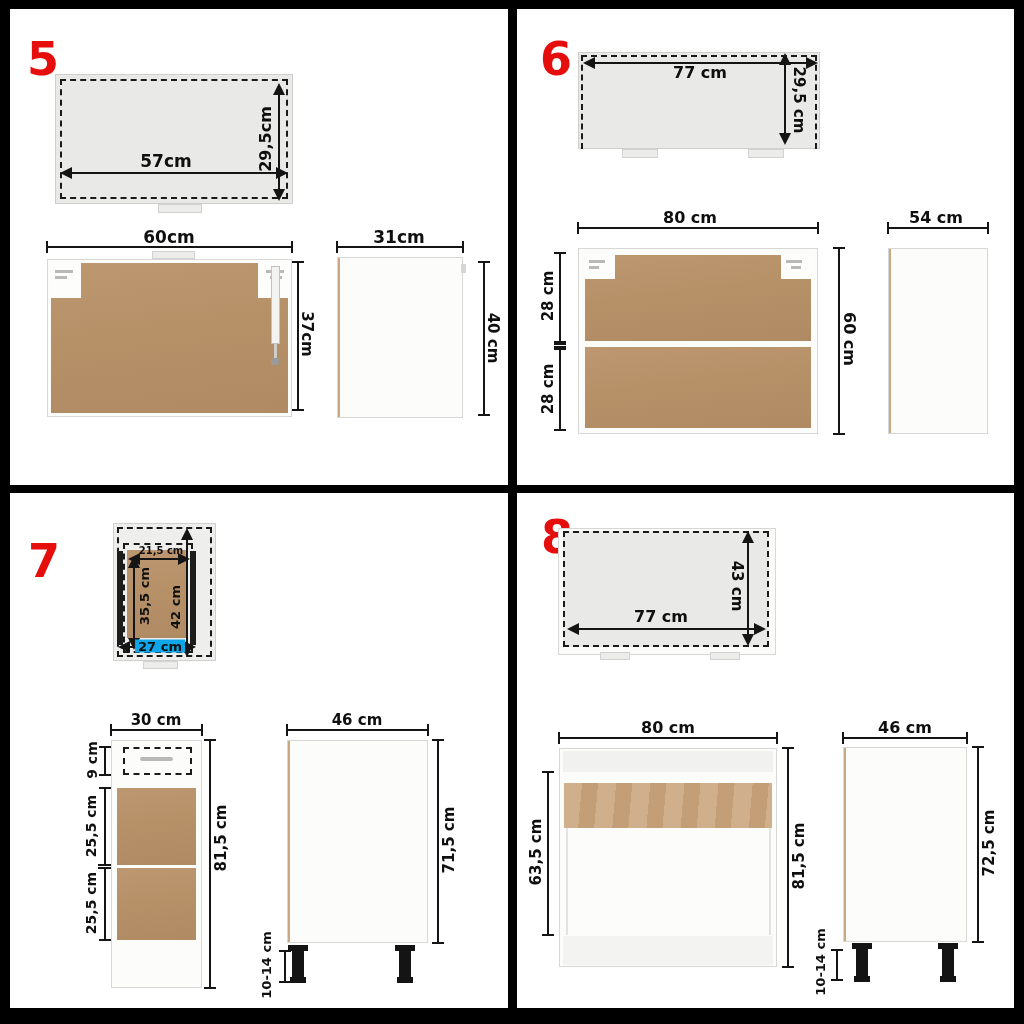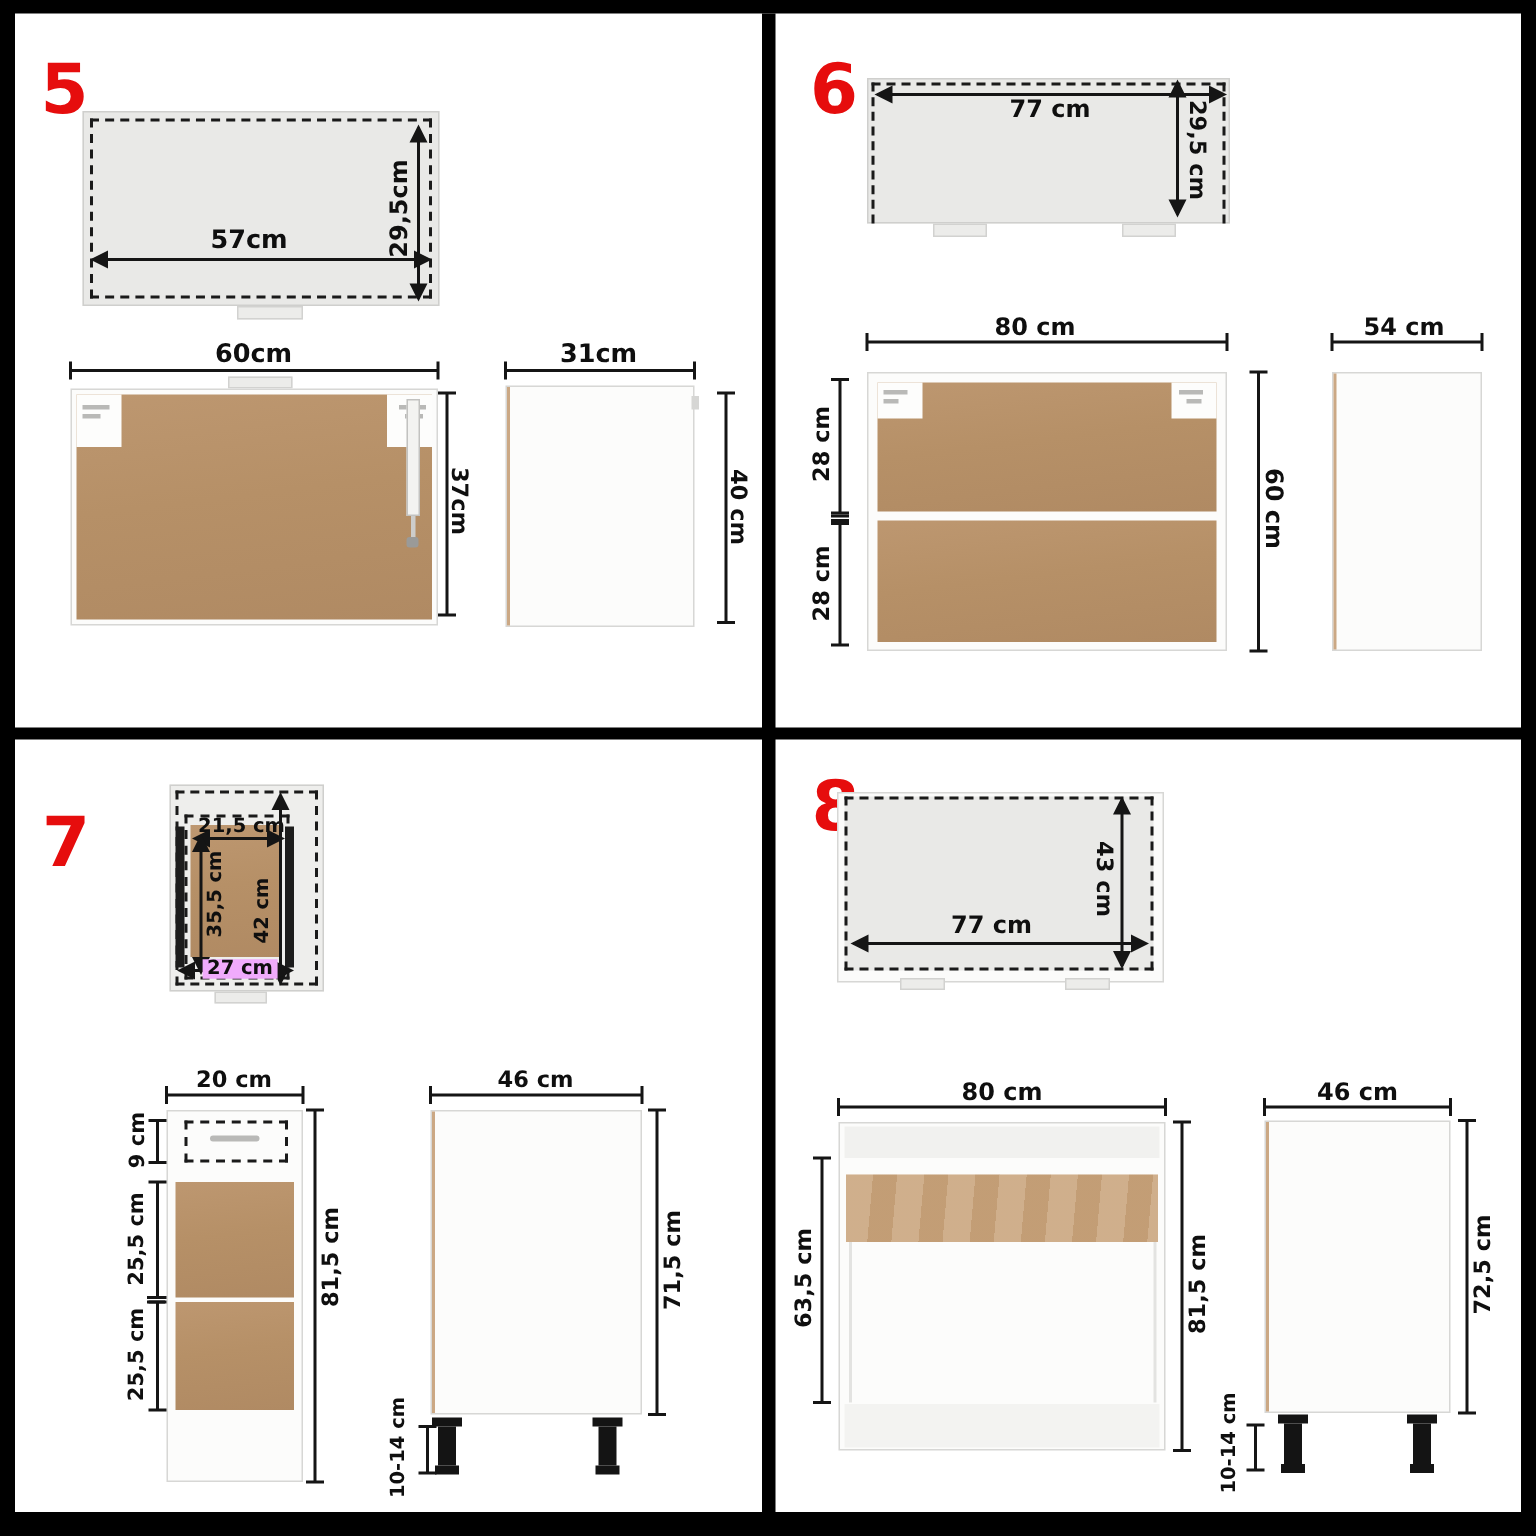--- a/index.html
+++ b/index.html
@@ -140,36 +140,36 @@
   <div>
     <div class="rednum" style="left:28px;top:538px">7</div>
 
     <div class="graybox" style="left:113px;top:523px;width:103px;height:138px;background:#eeeeec"></div>
     <div class="dashedbox" style="left:117px;top:527px;width:95px;height:130px"></div>
     <div class="dashedbox" style="left:123px;top:543px;width:70px;height:110px"></div>
     <div class="wood" style="left:127px;top:550px;width:61px;height:88px"></div>
     <div class="blackstrip" style="left:117px;top:551px;width:6px;height:94px"></div>
     <div class="blackstrip" style="left:190px;top:551px;width:6px;height:94px"></div>
     <div class="tab" style="left:143px;top:661px;width:35px;height:8px"></div>
-    <div class="lab" style="left:161px;top:551px;font-size:13px">21,5 cm</div>
+    <div class="lab" style="left:161px;top:551px;font-size:10px">21,5 cm</div>
     <div class="dl dlh arrows" style="left:130px;top:558px;width:58px"></div>
     <div class="dl dlv arrows" style="left:133px;top:558px;height:90px"></div>
     <div class="lab vccw" style="left:144px;top:596px;font-size:13px">35,5 cm</div>
     <div class="dl dlv arrows" style="left:186px;top:530px;height:125px"></div>
     <div class="lab vccw" style="left:175px;top:607px;font-size:13px">42 cm</div>
     <div class="dl dlh arrows" style="left:120px;top:646px;width:74px"></div>
-    <div class="lab" style="left:160px;top:646px;font-size:13px;background:#f0abfc;padding:0 3px">27 cm</div>
+    <div class="lab" style="left:160px;top:646px;font-size:13px;background:#0ea5e9;padding:0 3px">27 cm</div>
 
     <div class="box" style="left:111px;top:740px;width:91px;height:248px"></div>
     <div class="dashedbox" style="left:123px;top:747px;width:69px;height:28px"></div>
     <div class="handle" style="left:140px;top:757px;width:33px;height:4px"></div>
     <div class="wood" style="left:117px;top:788px;width:79px;height:77px"></div>
     <div class="wood" style="left:117px;top:868px;width:79px;height:72px"></div>
     <div class="dl dlh ticks" style="left:111px;top:729px;width:91px"></div>
-    <div class="lab" style="left:156px;top:720px;font-size:15px">20 cm</div>
+    <div class="lab" style="left:156px;top:720px;font-size:15px">30 cm</div>
     <div class="dl dlv ticks" style="left:104px;top:747px;height:28px"></div>
     <div class="lab vccw" style="left:92px;top:760px;font-size:14px">9 cm</div>
     <div class="dl dlv ticks" style="left:104px;top:788px;height:77px"></div>
     <div class="lab vccw" style="left:91px;top:826px;font-size:14px">25,5 cm</div>
     <div class="dl dlv ticks" style="left:104px;top:868px;height:72px"></div>
     <div class="lab vccw" style="left:91px;top:903px;font-size:14px">25,5 cm</div>
     <div class="breaktick" style="left:98px;top:864px"></div>
     <div class="breaktick" style="left:98px;top:867px"></div>
     <div class="dl dlv ticks" style="left:209px;top:740px;height:248px"></div>
     <div class="lab vccw" style="left:221px;top:838px;font-size:15px">81,5 cm</div>

